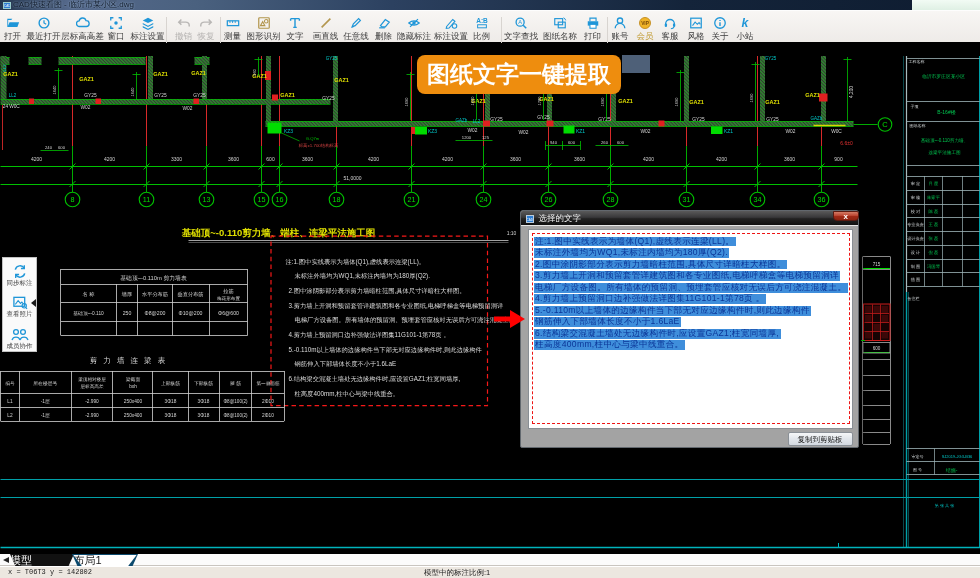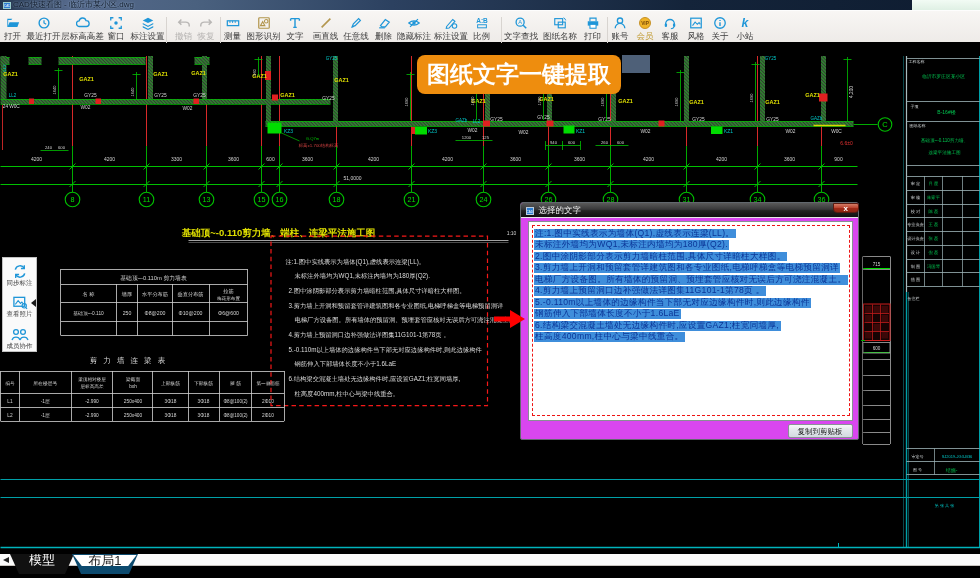--- a/index.html
+++ b/index.html
@@ -26,37 +26,37 @@
 #cv{left:0;top:55px;width:980px;height:499px;background:#000}
 
 #banner{left:417px;top:0px;width:204px;height:38.5px;background:#ee8d0e;border-radius:8px;color:#fff;font-size:23px;font-weight:bold;text-align:center;line-height:38.5px;letter-spacing:0px}
 #slate{left:622px;top:0px;width:28px;height:17.5px;background:#4e6078}
 
 #sb{left:2px;top:256.5px;width:35px;height:95px;background:#fafafa;border:1px solid #c2c2c2}
 .sbi{position:absolute;left:0;width:33px;text-align:center}
 .sbi svg{display:block;margin:0 auto}.sbi .lb{font-size:7px;color:#404040;display:block;line-height:8px;white-space:nowrap;transform:scale(.92);transform-origin:center}
 #sbh{left:31px;top:298.5px;width:0;height:0;border-top:4.5px solid transparent;border-bottom:4.5px solid transparent;border-right:5.5px solid #1a1a1a}
 
-#dlg{left:519.5px;top:202px;width:339px;height:238px;background:#d946ef;border:1px solid #62686e;border-radius:3px 3px 2px 2px;box-shadow:3px 4px 8px rgba(0,0,0,.55)}
+#dlg{left:519.5px;top:210px;width:339px;height:238px;background:#a3a3a3;border:1px solid #62686e;border-radius:3px 3px 2px 2px;box-shadow:3px 4px 8px rgba(0,0,0,.55)}
 #dlg .dtitle{position:absolute;left:0;top:0;width:100%;height:14.5px;background:linear-gradient(#5a5a5a,#38383a 45%,#222 55%,#101010);border-radius:2px 2px 0 0;border-bottom:1px solid #e8e8e8}
 #dlg .dico{position:absolute;left:5px;top:3.5px;width:8px;height:8px;background:#2d7dd2;border:1px solid #bcd;font-size:3px;color:#fff;line-height:8px;text-align:center;overflow:hidden}
 #dlg .dtxt{position:absolute;left:18px;top:0;font-size:8.5px;color:#f2f2f2;line-height:15px}
 #dlg .dclose{position:absolute;left:312.5px;top:-0.5px;width:25.5px;height:10.5px;background:linear-gradient(#d47c66,#bc4632 45%,#a02a17 55%,#8e2310);border:1px solid #5a1a10;border-radius:0 2px 4px 4px;color:#fff;font-size:8px;font-weight:bold;text-align:center;line-height:10px}
 #dlg .darea{position:absolute;left:7.5px;top:17.5px;width:325px;height:200.5px;background:#fff;border:1px solid #888e94}
 #dlg .dash{position:absolute;left:2.5px;top:3.5px;width:318px;height:191px;border:1.4px dashed #ee1414}
 #dlg .lines{position:absolute;left:4.5px;top:7px;width:314px}
 #dlg .lines div{height:11.55px;white-space:nowrap}
 #dlg .lines span{display:inline-block;vertical-align:top;height:9.9px;overflow:hidden;background:#3f8edb;color:#0b3698;font-size:8.6px;line-height:9.6px;letter-spacing:0.3px;padding:0 1.5px}
 #dlg .dbtn{position:absolute;left:267px;top:220.5px;width:65px;height:14px;background:linear-gradient(#f6f7f8,#e3e7ec 45%,#d3d9e0);border:1px solid #8a9097;border-radius:2px;font-size:7.5px;color:#1a1a1a;text-align:center;line-height:13px}
 
 #arrow{left:494px;top:306.5px}
 
 #mtabs{left:0;top:554px;width:980px;height:12px;background:#fbfbfb;border-bottom:1px solid #c9c5c0}
 #mtabs .tri{position:absolute;left:3px;top:3px;width:0;height:0;border-top:3.5px solid transparent;border-bottom:3.5px solid transparent;border-right:6px solid #222}
-#mtabs .mt{position:absolute;top:0;height:20px;font-size:13px;line-height:12px;text-align:center}
+#mtabs .mt{position:absolute;top:0;height:20px;font-size:11px;line-height:12px;text-align:left}
 #mtabs .m1{left:10px;width:64px;background:#111;color:#fff;clip-path:polygon(0 0,100% 0,calc(100% - 9px) 100%,9px 100%)}
 #mtabs .m2{left:72px;width:66px;background:#0c4a6e;color:#222;clip-path:polygon(0 0,100% 0,calc(100% - 9px) 100%,9px 100%)}
 #mtabs .mlb{display:block}#mtabs .m2 .in{position:absolute;left:1.4px;top:1px;width:63.2px;height:11px;background:#fff;clip-path:polygon(0 0,100% 0,calc(100% - 8.4px) 100%,8.4px 100%);line-height:11px}
 #sbar{left:0;top:566px;width:980px;height:12px;background:#ece7e0;border-top:1px solid #fff;font-size:7.5px;color:#1a1a1a}
 #sbar .c1{position:absolute;left:8px;top:1px;font-family:"Liberation Mono",monospace;font-size:7px}
 #sbar .c2{position:absolute;left:424px;top:1px}
 text{font-family:"Liberation Sans",sans-serif}
 </style></head><body>
 <div id="page">
 
@@ -722,12 +722,16 @@
       </svg></div>
 <div id="mtabs" class="abs">
       <div class="tri"></div>
 <div class="mt m1">
         <span class="mlb">模型</span>
       </div>
 <div class="mt m2">
         <span class="in">布局1</span>
       </div>
     </div>
+<div id="sbar" class="abs">
+      <span class="c1">x = T06T3 y = 142802</span>
+      <span class="c2">模型中的标注比例:1</span>
+    </div>
 </div>
 </body></html>

